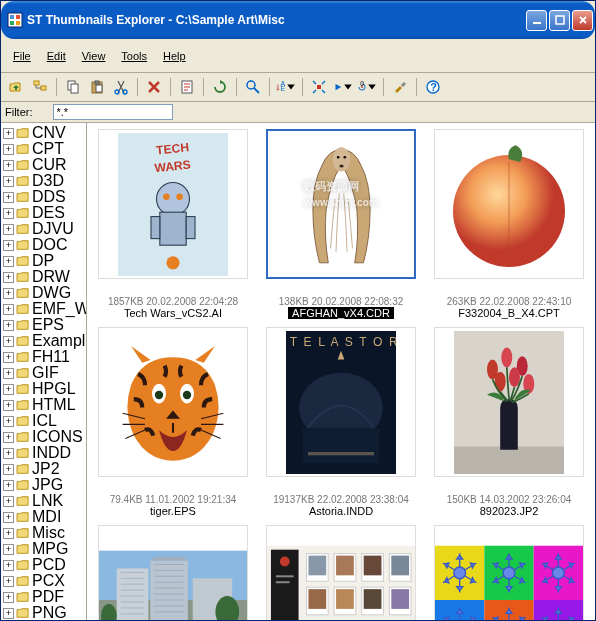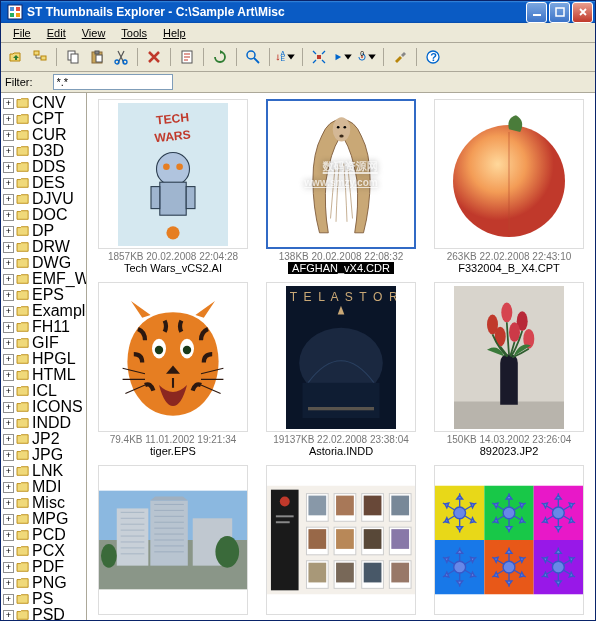--- a/index.html
+++ b/index.html
@@ -1,26 +1,26 @@
 <!DOCTYPE html>
 <html><head>
 <meta charset="utf-8">
 <style>
 * { box-sizing: border-box; margin: 0; padding: 0; font-family: Tahoma, sans-serif; font-size: 11px; }
 body { background: #ece9d8; width: 596px; height: 621px; overflow: hidden; display: flex; flex-direction: column; border: 1px solid #0a246a; }
 
-.titlebar { background: linear-gradient(to bottom, #3c8cde 0%, #0a5bc4 8%, #0a5bc4 92%, #064aa8 100%); height: 22px; display: flex; align-items: center; padding: 0 2px 0 6px; color: #fff; font-weight: bold; }
+.titlebar { background: linear-gradient(to bottom, #3c8cde 0%, #0a5bc4 8%, #0a5bc4 92%, #064aa8 100%); height: 38px; display: flex; align-items: center; padding: 0 2px 0 6px; color: #fff; font-weight: bold; border-radius: 13px; }
 .titlebar-icon { width: 16px; height: 16px; margin-right: 4px; display: inline-flex; align-items: center; justify-content: center; }
 .titlebar-text { flex: 1; font-size: 12px; }
 .win-buttons { display: flex; gap: 2px; }
 .win-btn { width: 21px; height: 21px; background: linear-gradient(to bottom, #7ba7e0, #3c74c9); border: 1px solid #fff; border-radius: 3px; display: flex; align-items: center; justify-content: center; color: #fff; cursor: pointer; }
 .win-btn.close { background: linear-gradient(to bottom, #e89e8e, #c0392b); }
 .win-btn svg { width: 10px; height: 10px; }
 
-.menubar { background: #ece9d8; height: 20px; display: flex; align-items: center; padding: 0 4px; border-bottom: 1px solid #aca899; }
+.menubar { background: #ece9d8; height: 34px; display: flex; align-items: center; padding: 0 4px; border-bottom: 1px solid #aca899; }
 .menu-item { padding: 2px 8px; cursor: pointer; }
 .menu-item .ul { text-decoration: underline; }
 
 .toolbar { background: #ece9d8; padding: 3px 4px; display: flex; align-items: center; gap: 2px; border-bottom: 1px solid #aca899; flex-wrap: wrap; }
 .tool-btn { width: 22px; height: 22px; display: flex; align-items: center; justify-content: center; cursor: pointer; border: 1px solid transparent; border-radius: 2px; }
 .tool-sep { width: 1px; height: 18px; background: #aca899; margin: 0 3px; }
 .tool-btn svg { width: 16px; height: 16px; }
 .dd { width: 8px; }
 
 .filter-bar { background: #ece9d8; padding: 2px 4px; display: flex; align-items: center; gap: 20px; border-bottom: 1px solid #aca899; }
@@ -32,25 +32,25 @@
 .tree-item { display: flex; align-items: center; padding: 0 2px; height: 16px; cursor: pointer; white-space: nowrap; }
 .expander { width: 11px; height: 11px; border: 1px solid #919191; display: flex; align-items: center; justify-content: center; font-size: 9px; line-height: 1; margin-right: 2px; color: #000; background: #fff; flex-shrink: 0; }
 .folder-icon { width: 14px; height: 12px; margin-right: 2px; flex-shrink: 0; }
 .tree-label { font-size: 16px; }
 
 .thumbs { flex: 1; background: #fff; overflow-y: auto; padding: 6px; position: relative; }
 .thumb-grid { display: grid; grid-template-columns: repeat(3, 1fr); gap: 8px; }
 .thumb-cell { display: flex; flex-direction: column; align-items: center; }
 .thumb-img { width: 150px; height: 150px; display: flex; align-items: center; justify-content: center; border: 1px solid #ddd; background: #fff; position: relative; overflow: hidden; }
 .thumb-cell.selected .thumb-img { border: 2px solid #316ac5; }
-.thumb-meta { font-size: 10px; color: #777; margin-top: 2px; text-align: center; }
+.thumb-meta { font-size: 10px; color: #777; margin-top: 17px; text-align: center; }
 .thumb-name { font-size: 11px; color: #000; text-align: center; }
 .thumb-cell.selected .thumb-name { background: #000000; color: #fff; padding: 0 4px; }
 
-.watermark { position: absolute; top: 52px; left: 50%; transform: translateX(-50%); color: rgba(255,255,255,0.72); font-size: 28px; font-weight: bold; text-align: right; pointer-events: none; z-index: 10; text-shadow: 0 0 6px rgba(0,0,0,0.3); text-decoration: underline; }
+.watermark { position: absolute; top: 42px; left: 50%; transform: translateX(-50%); color: rgba(255,255,255,0.72); font-size: 28px; font-weight: bold; text-align: left; pointer-events: none; z-index: 10; text-shadow: 0 0 6px rgba(0,0,0,0.3); }
 .watermark .sub { font-size: 10px; display: block; }
 
 ::-webkit-scrollbar { width: 16px; height: 16px; }
 ::-webkit-scrollbar-track { background: #f0f0f0; border: 1px solid #ddd; }
 ::-webkit-scrollbar-thumb { background: #c8c8c8; border: 1px solid #888; }
 ::-webkit-scrollbar-button { background: #ece9d8; border: 1px solid #888; height: 16px; }
 </style>
 </head>
 <body>
 

